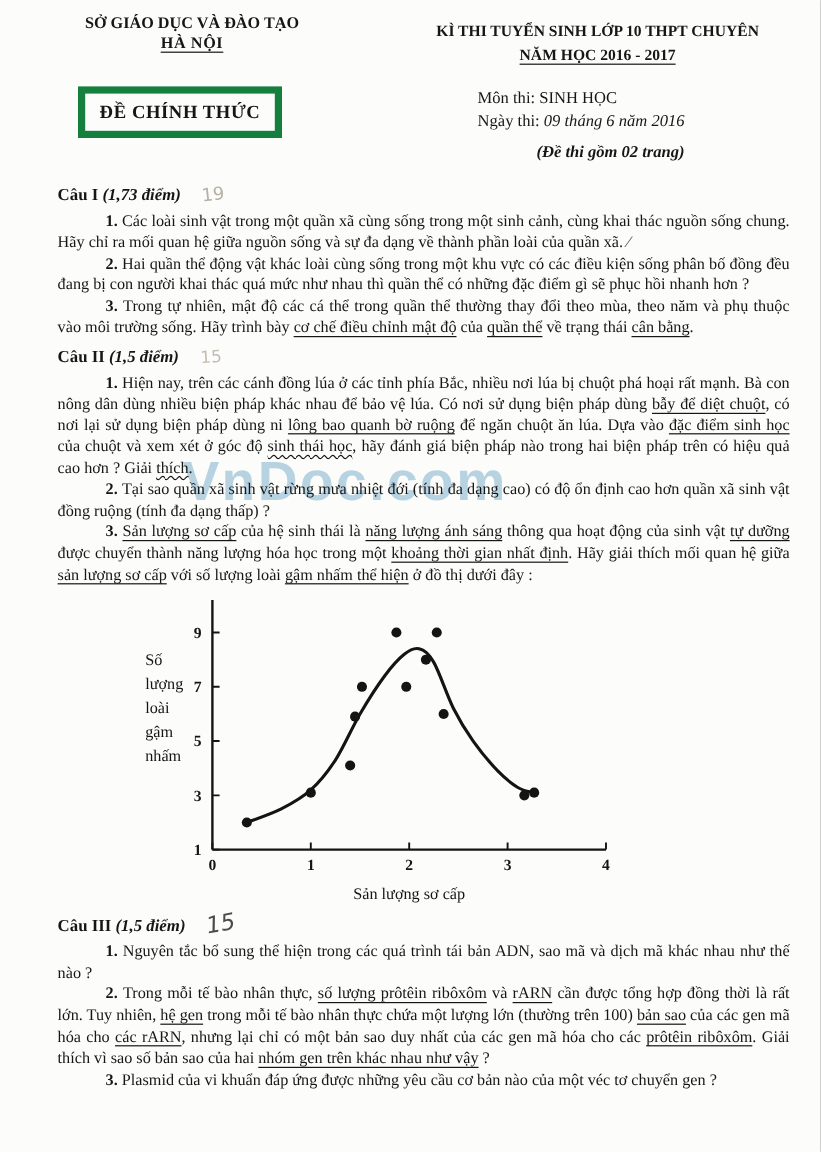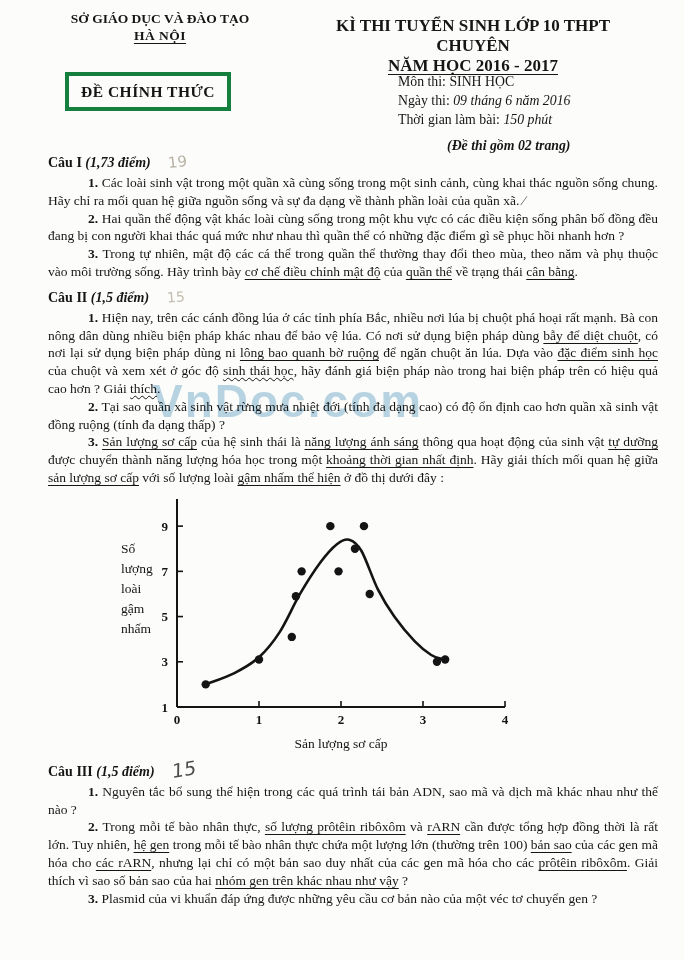--- a/index.html
+++ b/index.html
@@ -5,26 +5,26 @@
   html,body{margin:0;padding:0;background:#9a9a9a;}
   .page{
     position:relative;width:684px;height:960px;background:#fcfcfa;
     font-family:"Liberation Serif","DejaVu Serif",serif;color:#161616;
     overflow:hidden;box-shadow:0 0 4px rgba(0,0,0,.4);
   }
   
   .org{position:absolute;left:40px;top:10px;width:240px;text-align:center;
        font-weight:bold;font-size:13.5px;line-height:17px;}
   .org .city{text-decoration:underline;text-underline-offset:3px;letter-spacing:.5px;}
-  .exam-title{position:absolute;left:303px;top:16px;width:340px;text-align:center;
-       font-weight:bold;font-size:17px;line-height:20px;}
+  .exam-title{position:absolute;left:328px;top:16px;width:340px;text-align:center;
+       font-weight:bold;font-size:13px;line-height:20px;}
   .exam-title .yr{text-decoration:underline;text-underline-offset:3px;}
   .official-box{
     position:absolute;left:65px;top:72px;width:158px;height:31px;
-    border:4px solid #15803d;display:flex;align-items:center;justify-content:center;
+    border:6px solid #15803d;display:flex;align-items:center;justify-content:center;
     font-weight:bold;font-size:15.5px;letter-spacing:.5px;
   }
   .meta{position:absolute;left:398px;top:72px;font-size:13.8px;line-height:19px;}
   .meta .it{font-style:italic;}
   .meta .bold{font-weight:normal;}
   .pages-note{margin-top:7px;font-style:italic;font-weight:600;text-align:right;}
   
   .body{position:absolute;left:48px;top:146px;width:610px;}
   .sec{margin-top:7px;}
   .sec-head{margin:0 0 2px 0;font-size:14px;line-height:19px;}
@@ -75,24 +75,20 @@
   </div>
 
   <div class="meta">
     <div>
       <span>Môn thi:</span>
       <span class="bold">SINH HỌC</span>
     </div>
     <div>
       <span>Ngày thi:</span>
       <span class="it">09 tháng 6 năm 2016</span>
-    </div>
-    <div>
-      <span>Thời gian làm bài:</span>
-      <span class="it">150 phút</span>
     </div>
     <div class="pages-note">(Đề thi gồm 02 trang)</div>
   </div>
 
   <div class="body">
 
     <section class="sec">
       <p class="sec-head">
         <span class="ttl">Câu I</span>
         <span class="pts">(1,73 điểm)</span>

